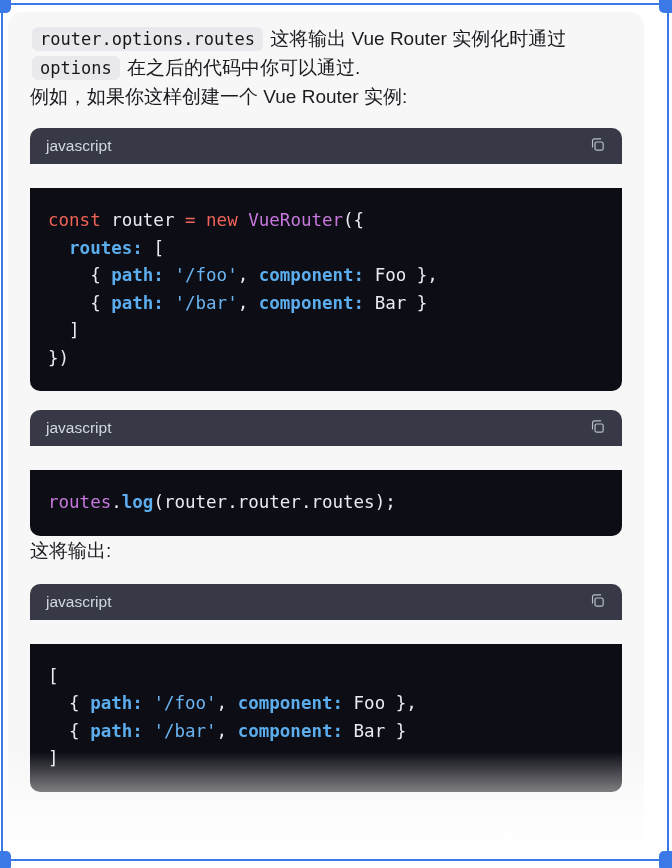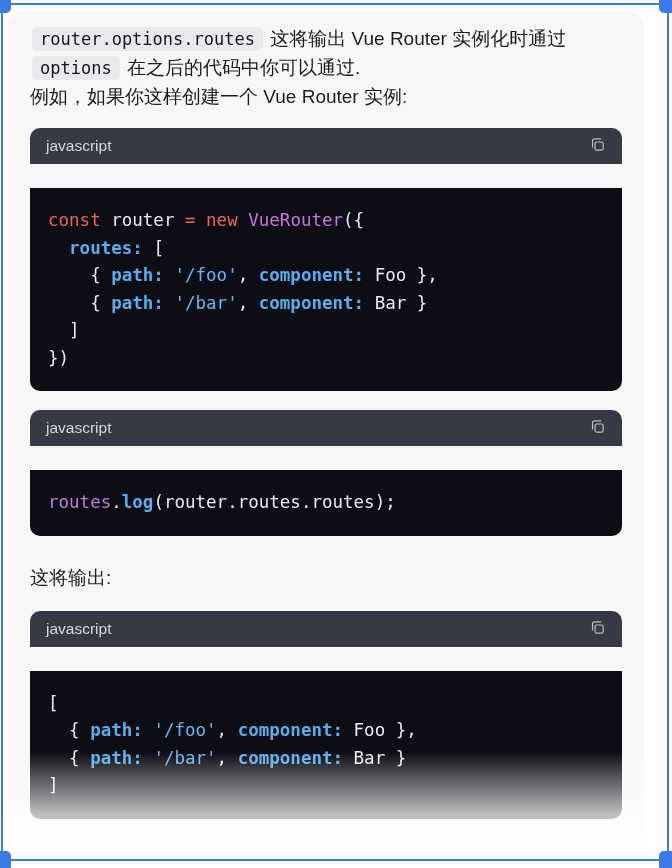--- a/index.html
+++ b/index.html
@@ -26,21 +26,21 @@
   .card{
     position:absolute;left:8px;top:12px;width:636px;height:846px;
     box-sizing:border-box;background:var(--card-bg);
     border-radius:14px;padding:12px 22px;z-index:1;
   }
   .para{
     margin:0;font-size:19px;line-height:29px;color:var(--text);
   }
   .para.mt-a{}
   .para.mt-b{margin-top:25px;}
-  .para.mt-c{margin-top:27px;}
+  .para.mt-c{}
   .inline-code{
     font-family:"DejaVu Sans Mono","Liberation Mono",monospace;
     font-size:17px;line-height:1;background:var(--chip-bg);
     color:#16171a;border-radius:6px;padding:2px 8px;margin:0 2px;
     white-space:nowrap;
   }
   
   .code-block{
     border-radius:10px;overflow:hidden;margin-top:17px;
   }
@@ -128,21 +128,21 @@
       <button class="copy-btn">
         <span>
           <svg width="17" height="17" viewBox="0 0 24 24" fill="none" stroke="currentColor" stroke-width="1.7" stroke-linecap="round" stroke-linejoin="round">
             <rect x="8.5" y="8.5" width="11.5" height="11.5" rx="2.5"></rect>
             <path d="M5 15.5 v-9 a2.5 2.5 0 0 1 2.5-2.5 h9"></path>
           </svg>
         </span>
       </button>
     </div>
     <div class="code-body">
-      <pre class="code-pre"><div class="code-line"><span class="tok-cls">routes</span><span class="tok-pl">.</span><span class="tok-attr">log</span><span class="tok-pl">(router.routes.routes);</span></div></pre>
+      <pre class="code-pre"><div class="code-line"><span class="tok-cls">routes</span><span class="tok-pl">.</span><span class="tok-attr">log</span><span class="tok-pl">(router.router.routes);</span></div></pre>
     </div>
   </div>
 
   <p class="para mt-c"><span>这将输出:</span></p>
 
   <div class="code-block mt-b">
     <div class="code-header">
       <span class="code-lang">javascript</span>
       <button class="copy-btn">
         <span>

